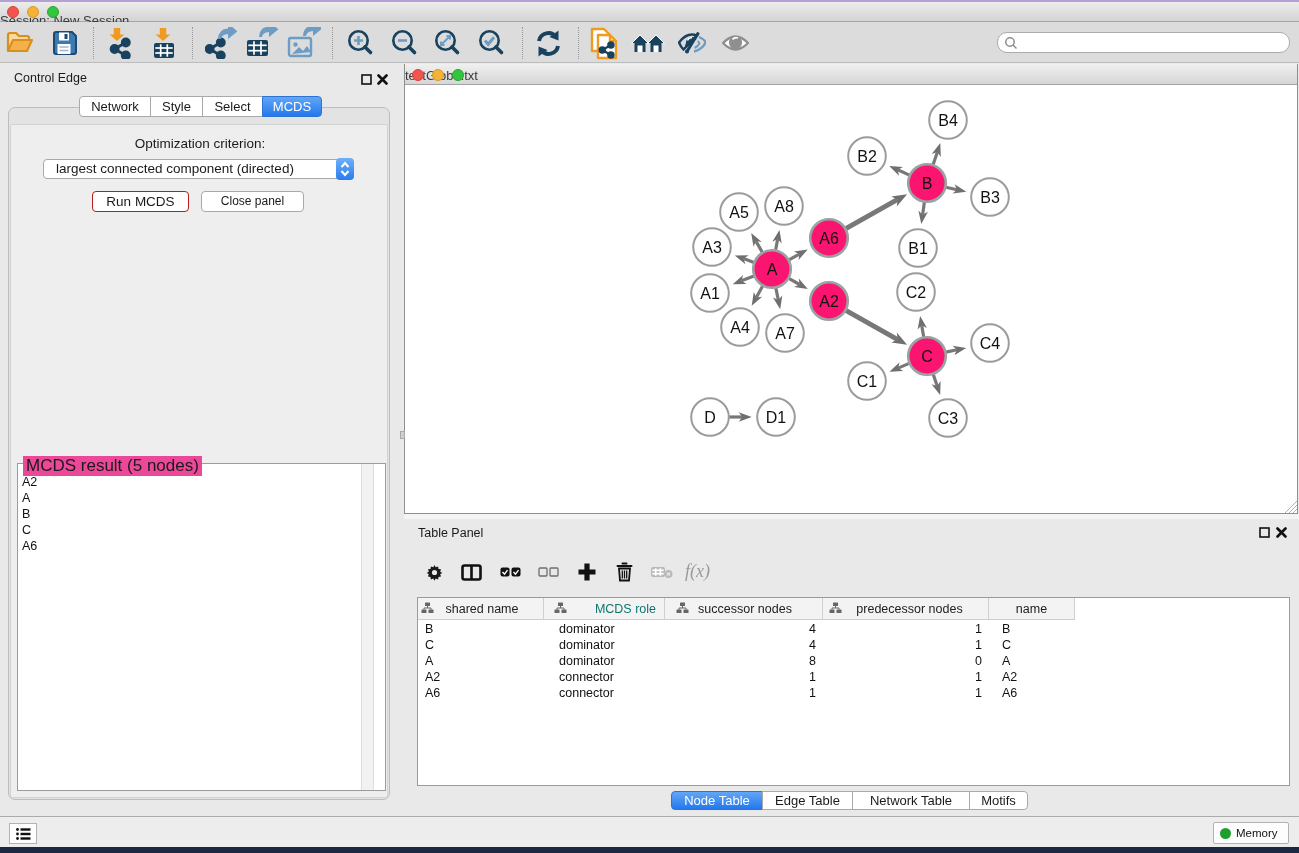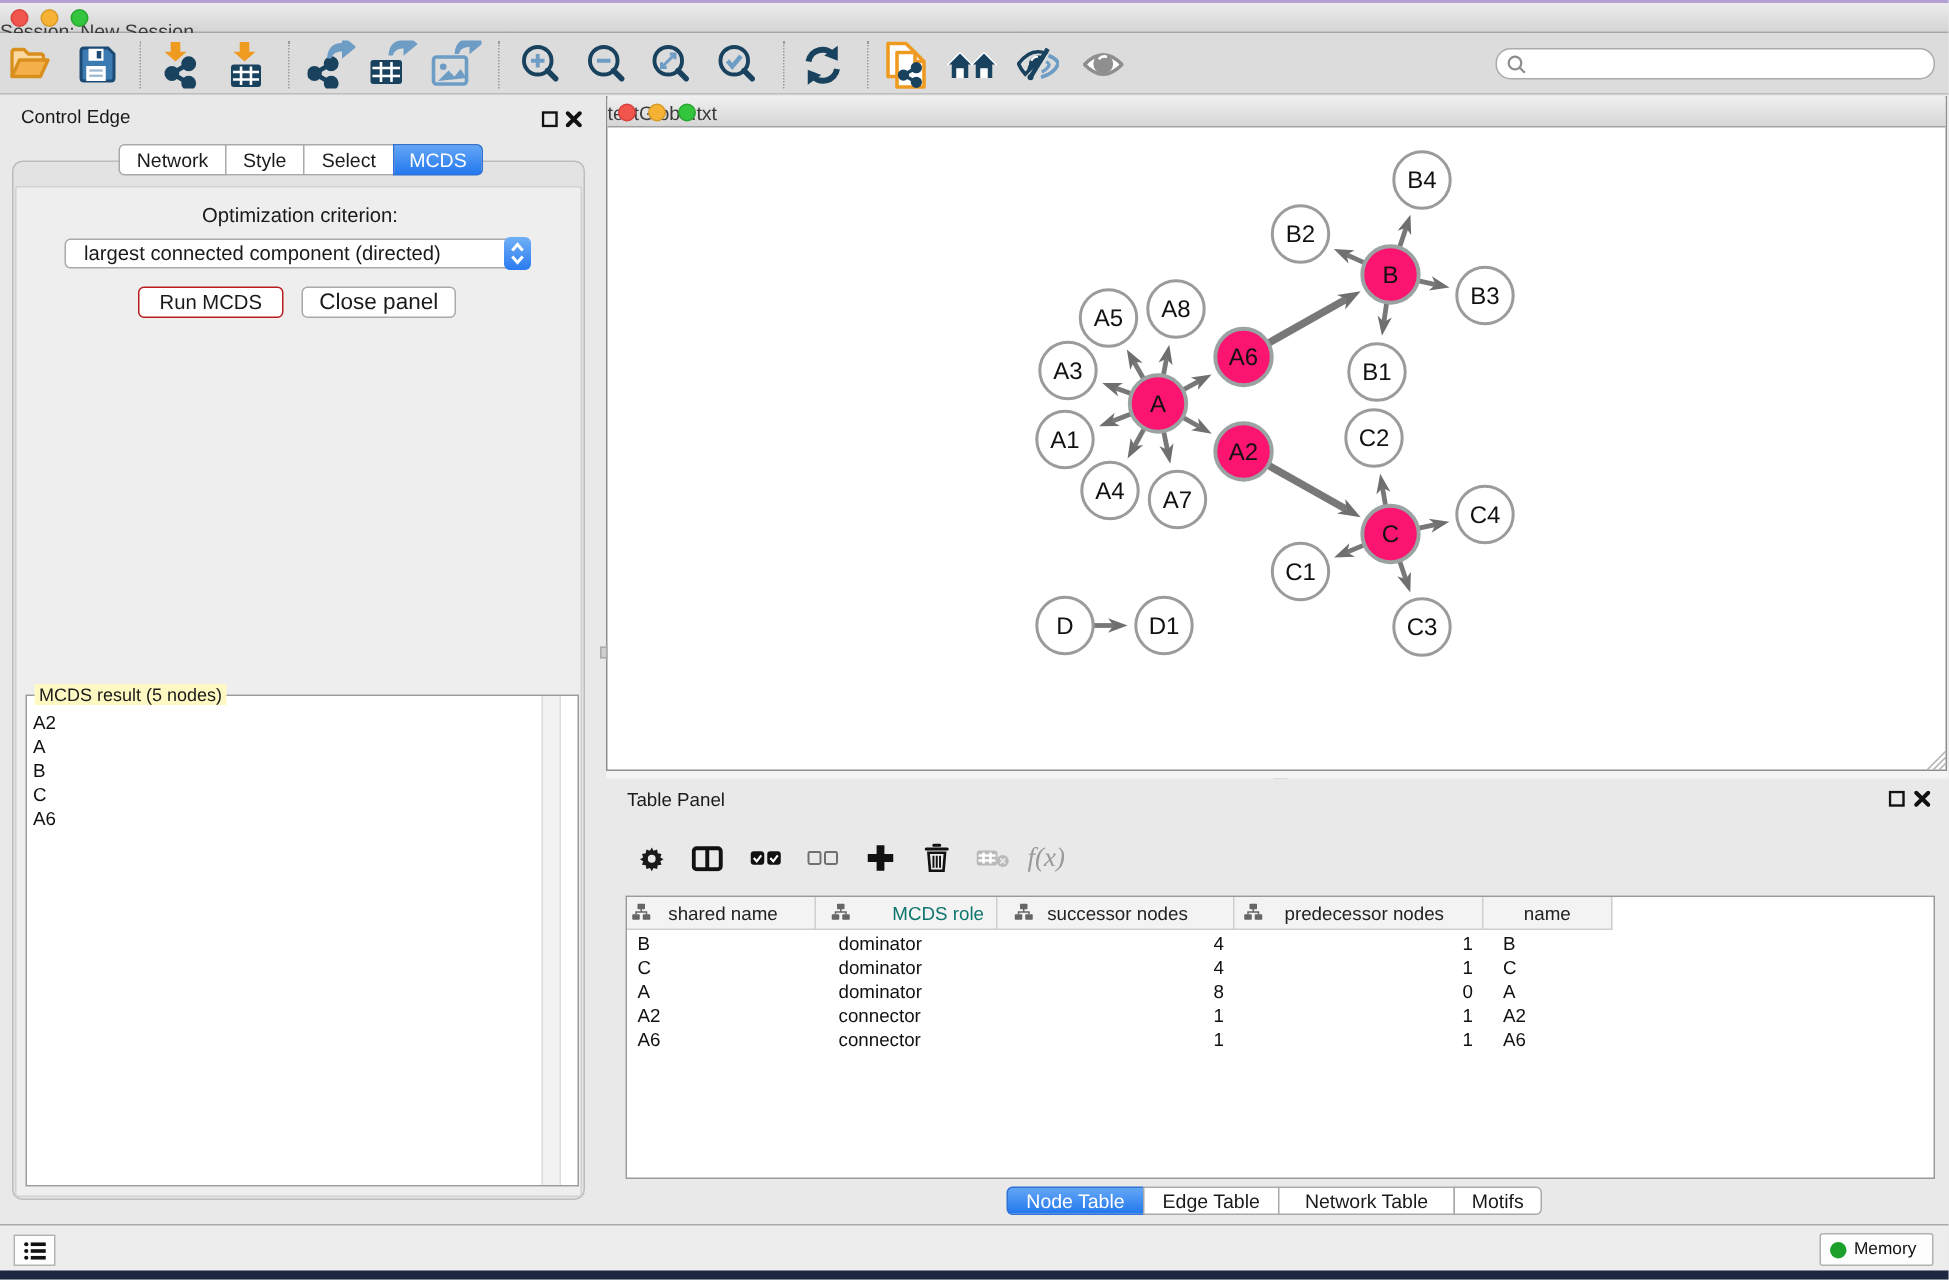--- a/index.html
+++ b/index.html
@@ -179,28 +179,28 @@
 <div class="abs" style="left:336px;top:158px;width:18px;height:22px;border-radius:4px;
   background:linear-gradient(#6fb0f7,#2a7bf0)"></div>
 <svg class="abs" style="left:338px;top:160px" width="14" height="18" viewBox="0 0 14 18">
   <path d="M3.5 7 L7 3 L10.5 7" fill="none" stroke="#fff" stroke-width="2"></path>
   <path d="M3.5 11 L7 15 L10.5 11" fill="none" stroke="#fff" stroke-width="2"></path>
   </svg>
 <div class="abs" style="left:92px;top:191px;width:97px;height:21px;background:#fff;
   border:1px solid #b91c1c;border-radius:4px;text-align:center;font-size:13.5px;
   line-height:19px;color:#1a1a1a">Run MCDS</div>
 <div class="abs" style="left:201px;top:191px;width:103px;height:21px;background:#fff;
-  border:1px solid #a9a9a9;border-radius:4px;text-align:center;font-size:15px;
+  border:1px solid #a9a9a9;border-radius:4px;text-align:center;font-size:12px;
   line-height:19px;color:#1a1a1a">Close panel</div>
 
 <div class="abs" style="left:17px;top:463px;width:369px;height:328px;border:1px solid #9b9b9b;background:#fff"></div>
 <div class="abs" style="left:19px;top:470px;width:342px;height:319px;background:#fff"></div>
 <div class="abs" style="left:361px;top:464px;width:13px;height:326px;background:#f2f2f2;
   border-left:1px solid #ddd;border-right:1px solid #ddd"></div>
-<div class="abs" style="left:23px;top:456px;background:#fef9c3;padding:0 3px;font-size:12px;color:#1a1a1a">MCDS result (5 nodes)</div>
+<div class="abs" style="left:23px;top:456px;background:#ec4899;padding:0 3px;font-size:17px;color:#1a1a1a">MCDS result (5 nodes)</div>
 <div class="abs" style="left:22px;top:474px;font-size:12.5px;color:#111;line-height:16px">A2<br>A<br>B<br>C<br>A6</div>
 
 <div class="abs" style="left:404px;top:64px;width:894px;height:450px;background:#fff;
   border:1px solid #8f8f8f"></div>
 <div class="abs" style="left:405px;top:64px;width:892px;height:21px;
   background:linear-gradient(#f0f0f0,#d6d6d6);border-bottom:1px solid #a3a3a3">
   <div class="abs" style="left:0;right:0;top:4px;font-size:13px;color:#3a3a3a">testGlobe.txt</div>
 </div>
 <div class="light" style="left:412px;top:69px;background:#f2544e;border:1px solid #d9423c"></div>
 <div class="light" style="left:432px;top:69px;background:#f6b234;border:1px solid #d79b26"></div>

